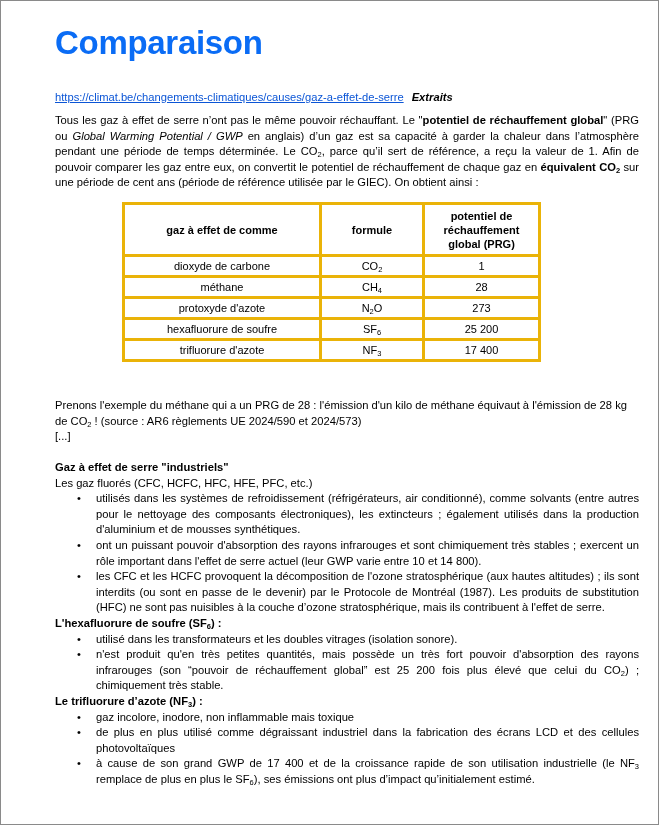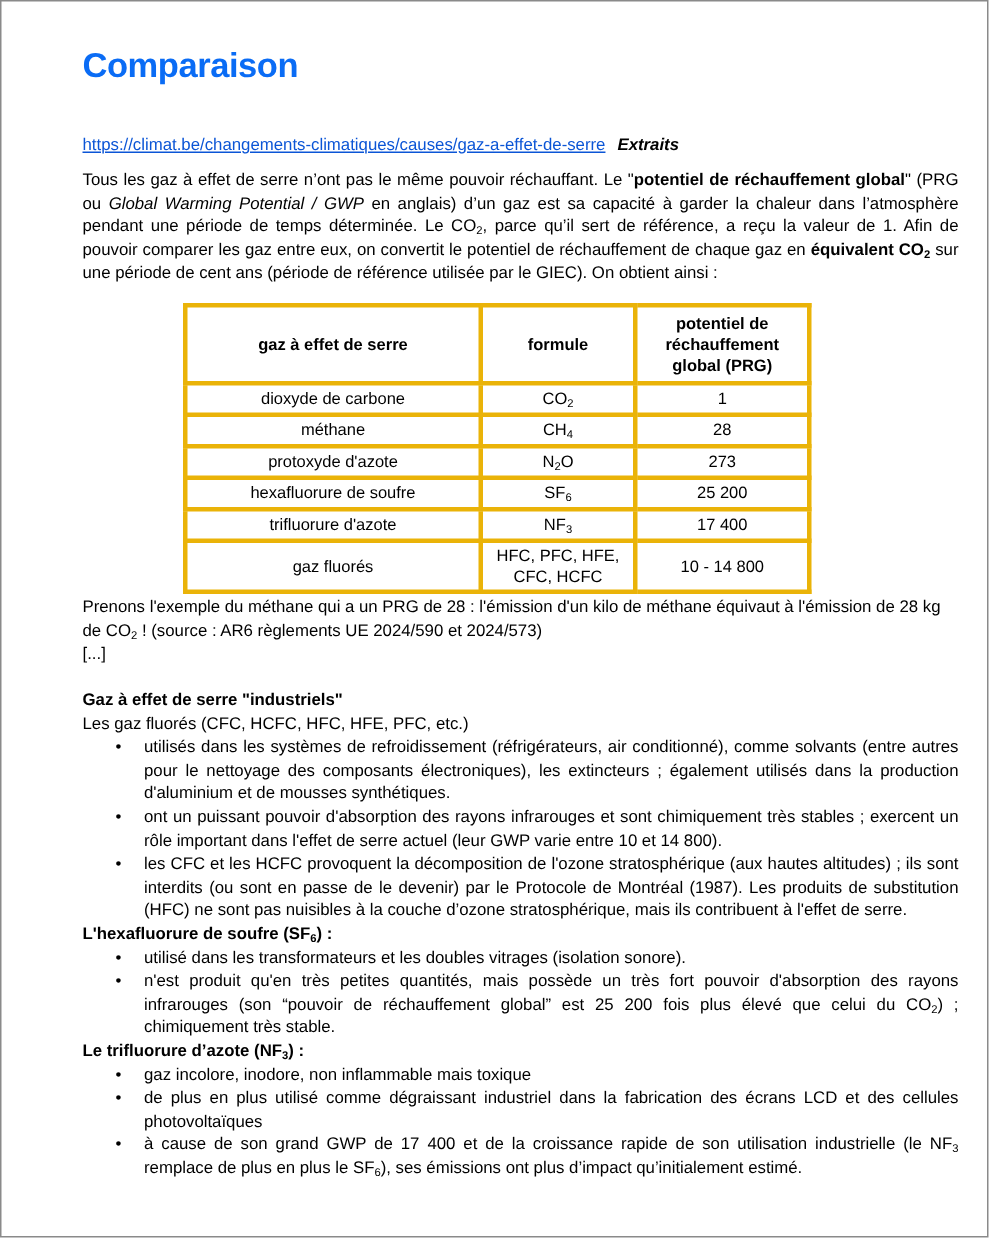--- a/index.html
+++ b/index.html
@@ -10,21 +10,21 @@
     width: 659px; height: 825px;
     border: 1px solid #8a8a8a;
     background: #ffffff;
     font-family: "Liberation Sans", "DejaVu Sans", sans-serif;
     color: #000;
     font-size: 11.2px;
     line-height: 15.6px;
   }
   .title {
     position: absolute; left: 54px; top: 27px;
-    font-size: 23px; font-weight: bold; color: #0a6cf5;
+    font-size: 33px; font-weight: bold; color: #0a6cf5;
     letter-spacing: -0.3px; line-height: 30px; margin: 0;
   }
   .source-line { position: absolute; left: 54px; top: 89px; white-space: nowrap; }
   .source-link { color: #0b55d6; text-decoration: underline; }
   .extraits { font-weight: bold; font-style: italic; margin-left: 8px; }
   .intro { position: absolute; left: 54px; top: 112px; width: 584px; text-align: justify; }
   .intro b { font-weight: bold; }
   sub { font-size: 7.5px; vertical-align: -2px; line-height: 0; }
 
   table.prg {
@@ -57,21 +57,21 @@
 
   <div class="source-line">
     <a class="source-link">https://climat.be/changements-climatiques/causes/gaz-a-effet-de-serre</a><span class="extraits">Extraits</span>
   </div>
 
   <p class="intro" style="margin:0;"><span>Tous les gaz à effet de serre n’ont pas le même pouvoir réchauffant. Le "</span><b>potentiel de réchauffement global</b><span>" (PRG ou </span><i>Global Warming Potential / GWP</i><span> en anglais) d’un gaz est sa capacité à garder la chaleur dans l’atmosphère pendant une période de temps déterminée. Le CO</span><sub>2</sub><span>, parce qu’il sert de référence, a reçu la valeur de 1. Afin de pouvoir comparer les gaz entre eux, on convertit le potentiel de réchauffement de chaque gaz en </span><b><span>équivalent CO</span><sub>2</sub></b><span> sur une période de cent ans (période de référence utilisée par le GIEC). On obtient ainsi :</span></p>
 
   <table class="prg">
     <tbody>
         <tr>
-      <th class="col1">gaz à effet de serre</th>
+      <th class="col1">gaz à effet de comme</th>
       <th class="col2">formule</th>
       <th>potentiel de réchauffement global (PRG)</th>
     </tr>
     <tr>
       <td>dioxyde de carbone</td>
       <td><span>CO</span><sub>2</sub></td>
       <td>1</td>
     </tr>
     <tr>
       <td>méthane</td>
@@ -85,25 +85,20 @@
     </tr>
     <tr>
       <td>hexafluorure de soufre</td>
       <td><span>SF</span><sub>6</sub></td>
       <td>25 200</td>
     </tr>
     <tr>
       <td>trifluorure d'azote</td>
       <td><span>NF</span><sub>3</sub></td>
       <td>17 400</td>
-    </tr>
-    <tr>
-      <td class="tall">gaz fluorés</td>
-      <td class="tall">HFC, PFC, HFE, CFC, HCFC</td>
-      <td class="tall">10 - 14 800</td>
     </tr>
   </tbody>
     </table>
 
   <div class="example">
     <div><span>Prenons l'exemple du méthane qui a un PRG de 28 : l'émission d'un kilo de méthane équivaut à l'émission de 28 kg de CO</span><sub>2</sub><span> ! (source : AR6 règlements UE 2024/590 et 2024/573)</span></div>
     <div>[...]</div>
   </div>
 
   <div class="section">

